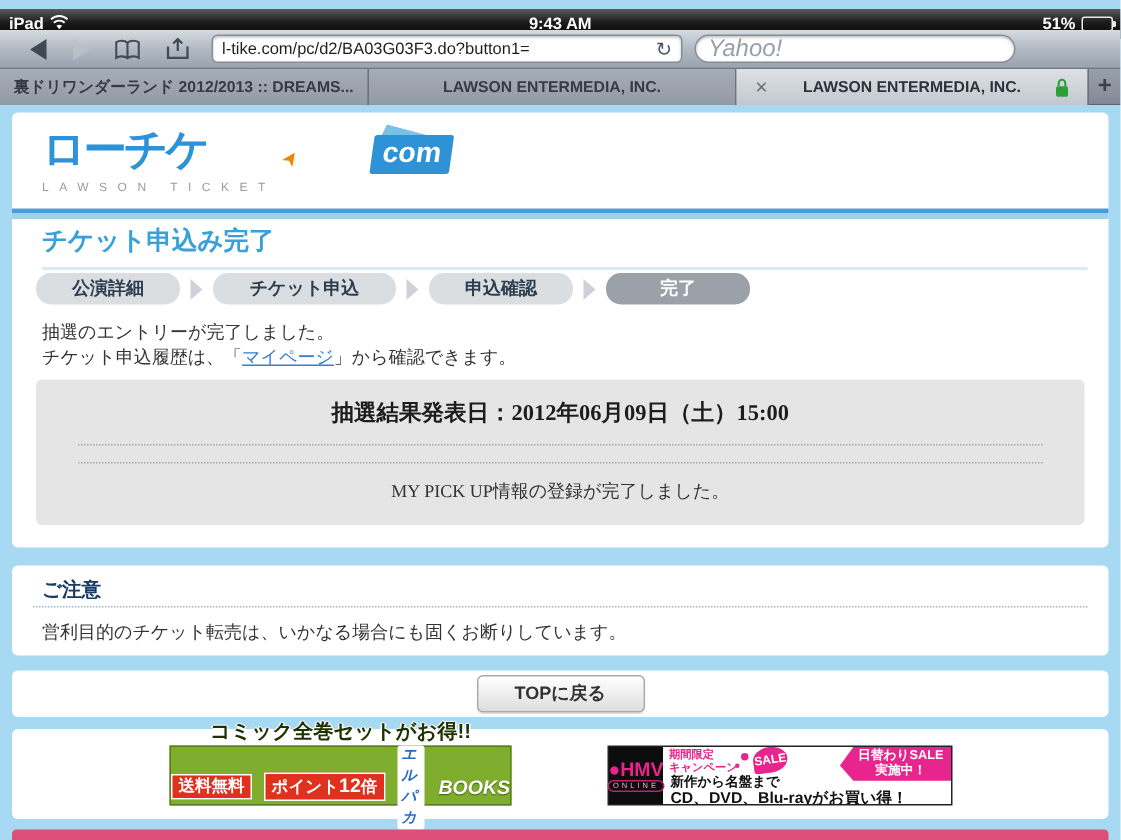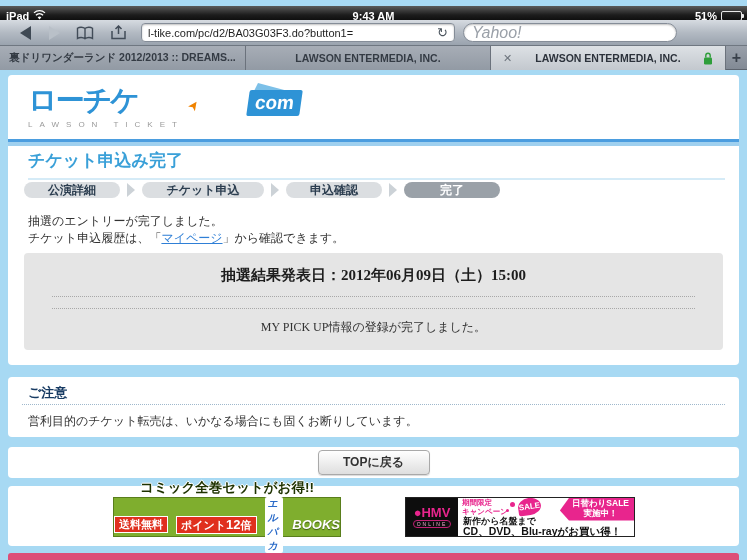--- a/index.html
+++ b/index.html
@@ -97,21 +97,21 @@
   
   .divider { position:absolute; top:64px; left:0; right:0; height:7px;
     background:linear-gradient(#4b9ddf 0 45%, #9fd0ef 45% 100%); }
   .page-title {
     position:absolute; top:74px; left:20px; right:14px;
     font-size:17px; font-weight:bold; color:#3aa0d8;
     padding-bottom:6px; border-bottom:2px solid #d5ebf7;
   }
   .steps { position:absolute; top:107px; left:16px; display:flex; align-items:center; }
   .step {
-    height:16px; background:#dbdee1; border-radius:10px;
+    height:21px; background:#dbdee1; border-radius:10px;
     color:#2c3e50; font-weight:bold; font-size:12px;
     display:flex; align-items:center; justify-content:center;
   }
   .step-1 { width:96px; } .step-2 { width:122px; } .step-3 { width:96px; } .step-4 { width:96px; }
   .step.active { background:#9aa1a8; color:#fff; }
   .step-arrow { width:0; height:0; border-left:8px solid #ccd2d7;
     border-top:7px solid transparent; border-bottom:7px solid transparent; margin:0 7px; }
   .msg1 { position:absolute; top:138px; left:20px; font-size:12px; color:#333; }
   .msg2 { position:absolute; top:155px; left:20px; font-size:12px; color:#333; }
   .mypage-link { color:#2f7fd6; text-decoration:underline; cursor:pointer; }
@@ -151,21 +151,21 @@
     padding:0 4px; line-height:15px; border:1px solid #fff; white-space:nowrap; }
   .bl-badge .big { font-size:13px; }
   .bl-brand1 { background:#fff; color:#2b6bc8; font-weight:bold; font-style:italic;
     font-size:10px; padding:0 3px; border-radius:2px; line-height:14px; }
   .bl-brand2 { color:#fff; font-weight:bold; font-style:italic; font-size:13px;
     text-shadow:0 1px 1px #3d5a10; margin-left:1px; }
   .banner-right {
     position:absolute; left:397px; top:11px; width:230px; height:40px;
     background:#fff; border:1px solid #222; display:flex; cursor:pointer;
   }
-  .br-logo { width:52px; background:#0d0d0d; display:flex; flex-direction:column;
+  .br-logo { width:36px; background:#0d0d0d; display:flex; flex-direction:column;
     align-items:center; justify-content:center; gap:1px; }
   .br-logo-main { color:#e8258d; font-weight:bold; font-size:13px; line-height:1; }
   .br-logo-sub { color:#f2a9cd; font-size:5px; letter-spacing:2px;
     border:1px solid #c21f74; border-radius:4px; padding:0 3px; line-height:6px; }
   .br-main { flex:1; position:relative; overflow:hidden; }
   .br-campaign { position:absolute; left:4px; top:1px; color:#e8258d; font-weight:bold;
     font-size:7.5px; line-height:1.15; }
   .br-dot { position:absolute; border-radius:50%; background:#e8258d; }
   .br-dot1 { width:5px; height:5px; left:52px; top:4px; }
   .br-dot2 { width:3px; height:3px; left:48px; top:11px; }

